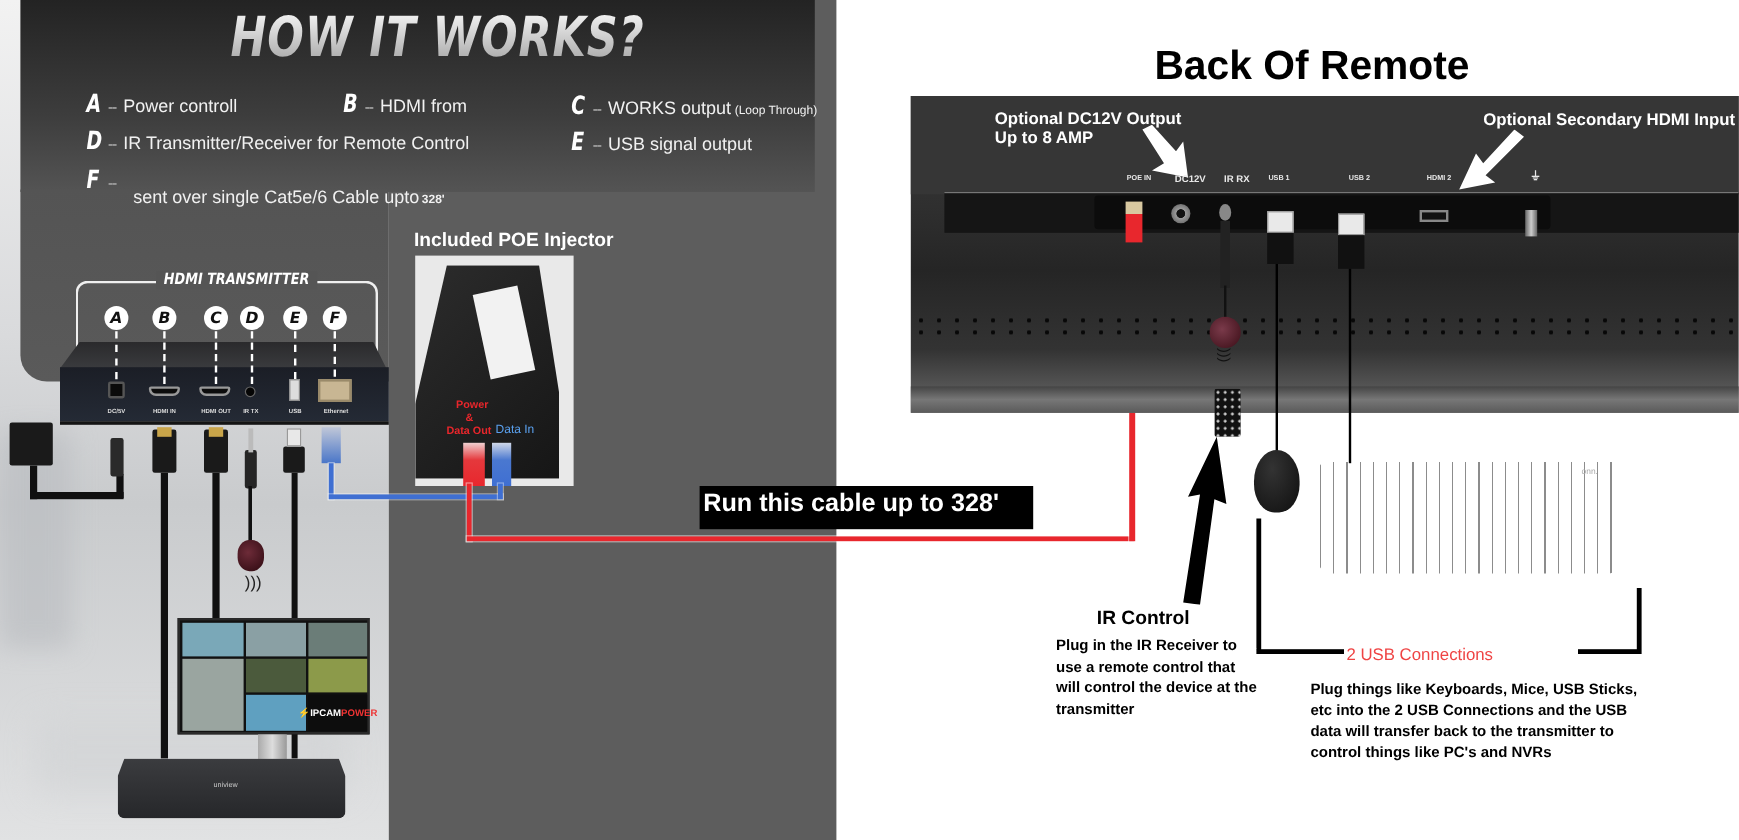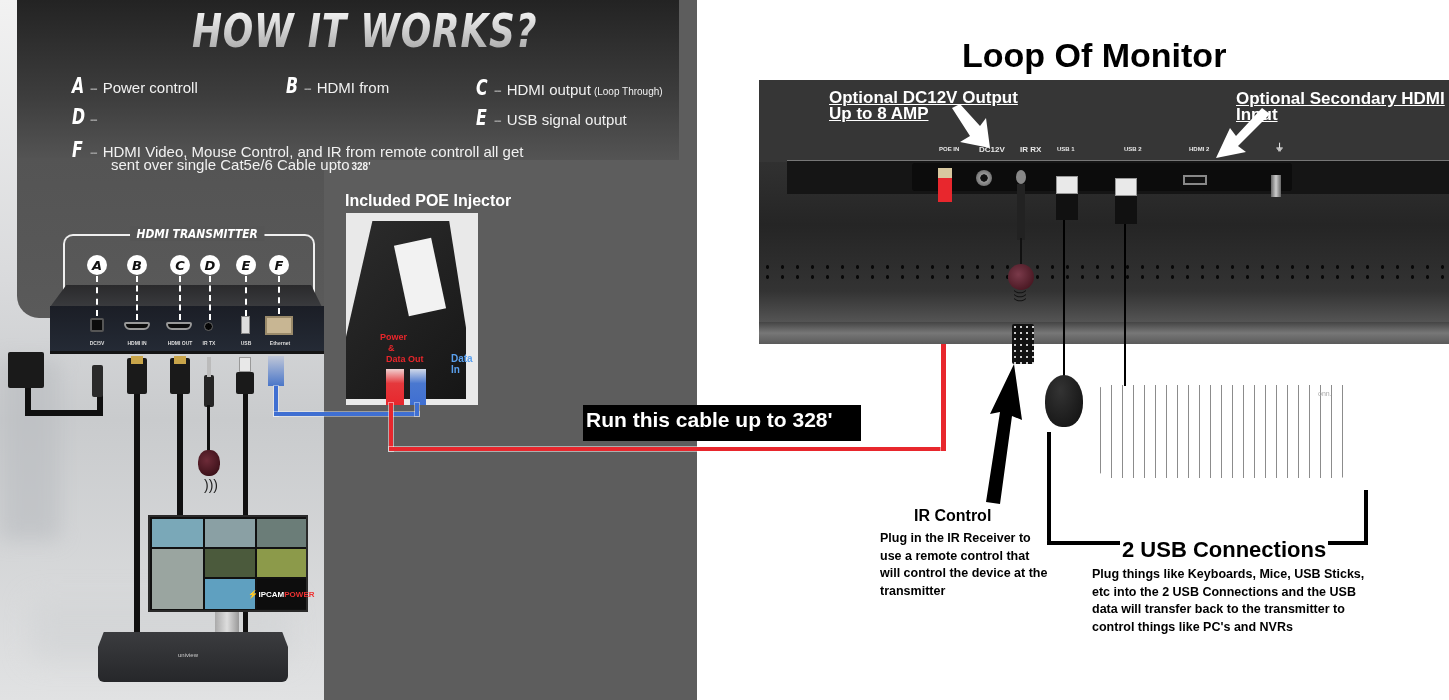--- a/index.html
+++ b/index.html
@@ -37,21 +37,21 @@
   
   .cable { background: #101010; }
   .plug { background: #1a1a1a; border-radius: 2px; }
 
   
   .poe-title { left: 345px; top: 192px; color: #fff; font-weight: bold; font-size: 16px; }
   .poe-photo { left: 346px; top: 213px; width: 132px; height: 192px; background: #e9e9e9; overflow: hidden; }
   .poe-body { left: 0; top: 8px; width: 120px; height: 178px; background: linear-gradient(135deg, #2c2c2c, #161616); clip-path: polygon(22% 0, 86% 0, 100% 60%, 100% 100%, 0 100%, 0 65%); }
   .poe-sticker { left: 55px; top: 28px; width: 38px; height: 72px; background: #f2f2f2; transform: rotate(-12deg); }
   .poe-red { color: #e8262b; font-weight: bold; font-size: 9px; }
-  .poe-blue { color: #5aa0ee; font-weight: bold; font-size: 10px; margin-left: 38px; }
+  .poe-blue { color: #5aa0ee; font-weight: normal; font-size: 10px; }
 
   
   .red-line { background: #e8272d; box-shadow: 0 0 0 1px rgba(255,255,255,.5); }
   .blue-line { background: #3f6fd2; box-shadow: 0 0 0 1px rgba(255,255,255,.4); }
 
   .run-label { left: 583px; top: 405px; background: #000; color: #fff; font-weight: bold; font-size: 21px; padding: 3px 3px 3px 3px; width: 278px; height: 36px; }
 
   
   .sm-monitor { left: 148px; top: 515px; width: 160px; height: 97px; background: #111; border: 2px solid #2a2a2a; }
   .sm-tile { position: absolute; }
@@ -61,30 +61,30 @@
   
   .bom-title { left: 962px; top: 36px; font-weight: bold; font-size: 34px; color: #000; }
   .mon-panel { left: 759px; top: 80px; width: 690px; height: 264px; background: linear-gradient(180deg, #3a3a3a 0%, #2f2f2f 35%, #252525 55%, #333 80%, #555 92%, #6a6a6a 100%); }
   .mon-bezel-top { left: 759px; top: 80px; width: 690px; height: 82px; background: #363636; }
   .mon-ports-strip { left: 787px; top: 160px; width: 662px; height: 34px; background: #151515; border-top: 1px solid #777; }
   .mon-ports-inner { left: 912px; top: 163px; width: 380px; height: 28px; background: #0c0c0c; border-radius: 3px; }
   .vent-row { left: 760px; top: 262px; width: 689px; height: 20px;
     background-image: radial-gradient(circle, #080808 1.6px, transparent 2px);
     background-size: 15px 10px; }
   .mon-lip { left: 759px; top: 322px; width: 690px; height: 22px; background: linear-gradient(180deg, #444, #777 50%, #5a5a5a); }
-  .mon-note { color: #fff; font-weight: bold; font-size: 17px; line-height: 16px; text-decoration: underline; }
+  .mon-note { color: #fff; font-weight: bold; font-size: 14px; line-height: 16px; }
   .mon-port-lbl { color: #e8e8e8; font-size: 6px; font-weight: bold; }
 
   .black-line { background: #000; }
   .usb-head { background: #e9e9e9; border: 1px solid #999; }
   .usb-plug { background: #111; }
 
   .ir-title { left: 914px; top: 507px; font-weight: bold; font-size: 16px; color: #000; }
   .ir-desc { left: 880px; top: 530px; width: 170px; font-weight: bold; font-size: 12.5px; line-height: 17.5px; color: #000; }
-  .usb-title { left: 1120px; top: 537px; font-weight: bold; font-size: 22px; color: #000000; background: #fff; padding: 0 2px; }
+  .usb-title { left: 1120px; top: 537px; font-weight: normal; font-size: 14px; color: #ef4444; background: #fff; padding: 0 2px; }
   .usb-desc { left: 1092px; top: 566px; width: 290px; font-weight: bold; font-size: 12.5px; line-height: 17.5px; color: #000; }
 
   .keyboard { left: 1098px; top: 385px; width: 253px; height: 93px; background: linear-gradient(180deg, #4a4a4a, #3a3a3a); border-radius: 8px 8px 12px 12px;
     background-image: repeating-linear-gradient(90deg, transparent 0 2px, rgba(0,0,0,.45) 2px 3px, transparent 3px 11px); }
   .mouse { left: 1045px; top: 375px; width: 38px; height: 52px; background: radial-gradient(ellipse at 40% 30%, #333, #0e0e0e); border-radius: 50% 50% 45% 45%; }
   .remote { left: 1012px; top: 324px; width: 22px; height: 40px; background: #111; border-radius: 2px;
     background-image: radial-gradient(circle, #ccc 1px, transparent 1.4px); background-size: 6px 6px; }
   .ir-bulb { left: 1008px; top: 264px; width: 26px; height: 26px; border-radius: 50%; background: radial-gradient(circle at 40% 40%, #7a3a4a, #3a0d16); }
 </style>
 </head>
@@ -105,36 +105,36 @@
   <span>Power controll</span>
 </div>
 <div class="abs legend-item" style="left:286px; top:74px;">
   <span class="legend-letter">B</span>
   <span class="legend-dash">--</span>
   <span>HDMI from</span>
 </div>
 <div class="abs legend-item" style="left:476px; top:76px;">
   <span class="legend-letter">C</span>
   <span class="legend-dash">--</span>
-  <span>HDMI output</span>
+  <span>WORKS output</span>
   <span class="legend-small">(Loop Through)</span>
 </div>
 <div class="abs legend-item" style="left:72px; top:105px;">
   <span class="legend-letter">D</span>
   <span class="legend-dash">--</span>
+  <span>IR Transmitter/Receiver for Remote Control</span>
 </div>
 <div class="abs legend-item" style="left:476px; top:106px;">
   <span class="legend-letter">E</span>
   <span class="legend-dash">--</span>
   <span>USB signal output</span>
 </div>
 <div class="abs legend-item" style="left:72px; top:138px;">
   <span class="legend-letter">F</span>
   <span class="legend-dash">--</span>
-  <span>HDMI Video, Mouse Control, and IR from remote controll all get</span>
 </div>
 <div class="abs legend-item" style="left:111px; top:156px;">
   <span>sent over single Cat5e/6 Cable upto</span>
   <span class="legend-bold-small">328'</span>
 </div>
 
 <div class="abs tx-frame"></div>
 <div class="abs tx-label">HDMI TRANSMITTER</div>
 
 <div class="abs tx-box-top"></div>
@@ -213,34 +213,34 @@
 <div class="abs sm-stand"></div>
 <div class="abs nvr"></div>
 <div class="abs" style="left:178px; top:652px; font-size:6px; color:#ccc;">uniview</div>
 
 <div class="abs poe-title">Included POE Injector</div>
 <div class="abs poe-photo">
   <div class="abs poe-body"></div>
   <div class="abs poe-sticker"></div>
   <div class="abs poe-red" style="left:34px; top:119px;">Power</div>
   <div class="abs poe-red" style="left:42px; top:130px;">&amp;</div>
-  <div class="abs poe-red" style="left:40px; top:141px;">Data Out</div>
+  <div class="abs poe-red" style="left:26px; top:141px;">Data Out</div>
   <div class="abs poe-blue" style="left:67px; top:140px;">Data In</div>
   <div class="abs" style="left:40px; top:156px; width:18px; height:36px; background:linear-gradient(180deg,#f0d0d0,#e5383c 40%,#e8272d);"></div>
   <div class="abs" style="left:64px; top:156px; width:16px; height:36px; background:linear-gradient(180deg,#d0d8e8,#4a78d0 40%,#3f6fd2);"></div>
 </div>
 
 <div class="abs blue-line" style="left:415px; top:403px; width:4px; height:13px;"></div>
 <div class="abs red-line" style="left:389px; top:403px; width:4px; height:48px;"></div>
 <div class="abs red-line" style="left:389px; top:447px; width:556px; height:4px;"></div>
 <div class="abs red-line" style="left:941px; top:200px; width:5px; height:251px;"></div>
 
 <div class="abs run-label">Run this cable up to 328'</div>
 
-<div class="abs bom-title">Loop Of Monitor</div>
+<div class="abs bom-title">Back Of Remote</div>
 <div class="abs mon-panel"></div>
 <div class="abs mon-bezel-top"></div>
 <div class="abs mon-ports-strip"></div>
 <div class="abs mon-ports-inner"></div>
 <div class="abs vent-row"></div>
 <div class="abs mon-lip"></div>
 
 <div class="abs mon-note" style="left:829px; top:90px;">
   <div>Optional DC12V Output</div>
   <div>Up to 8 AMP</div>

